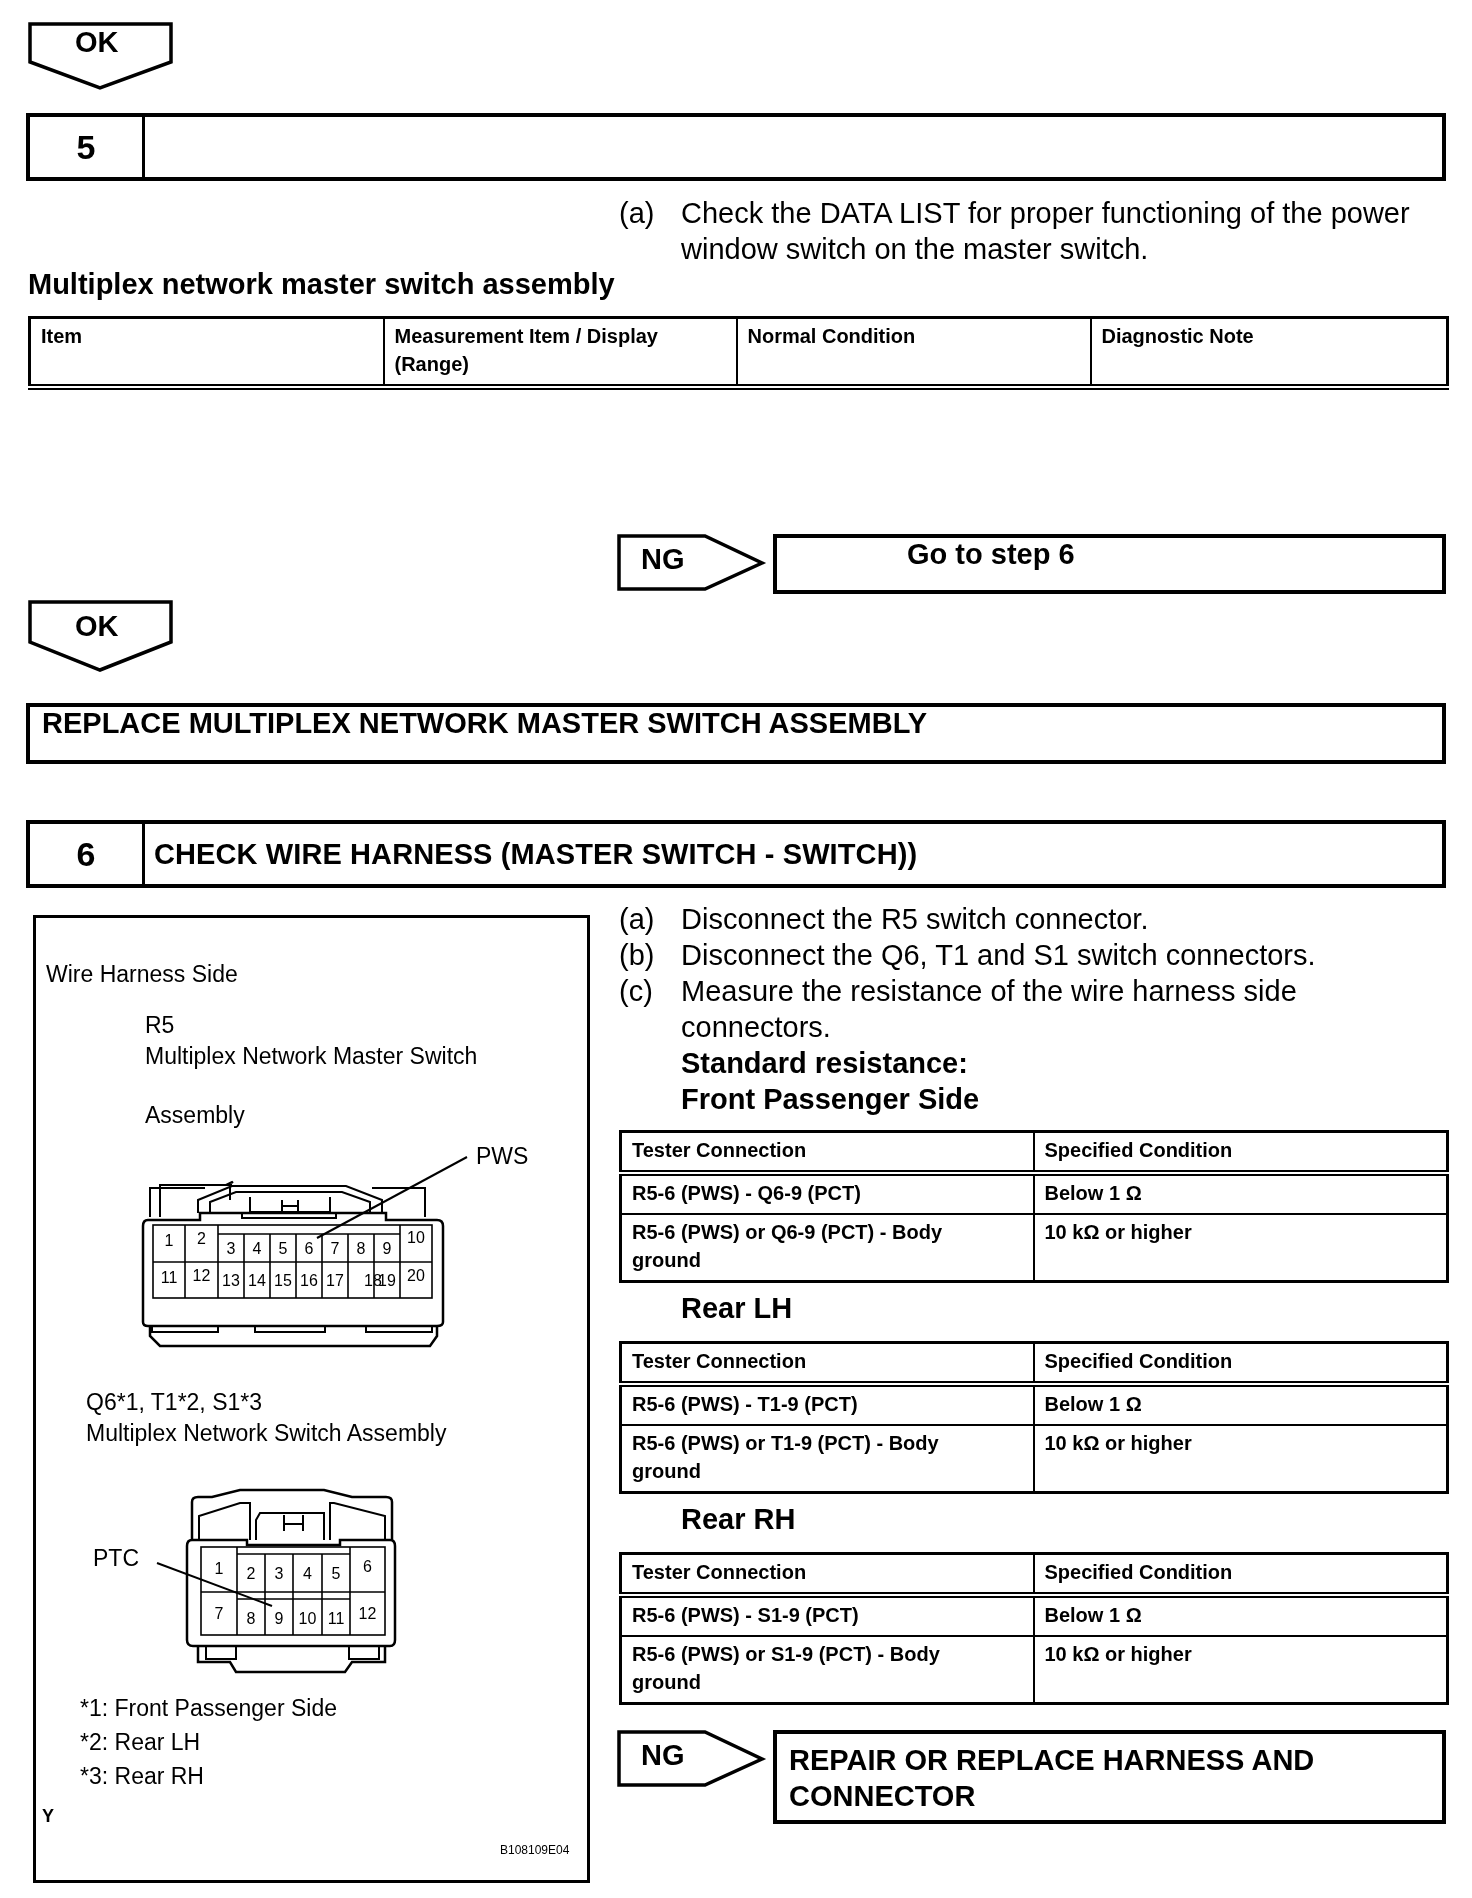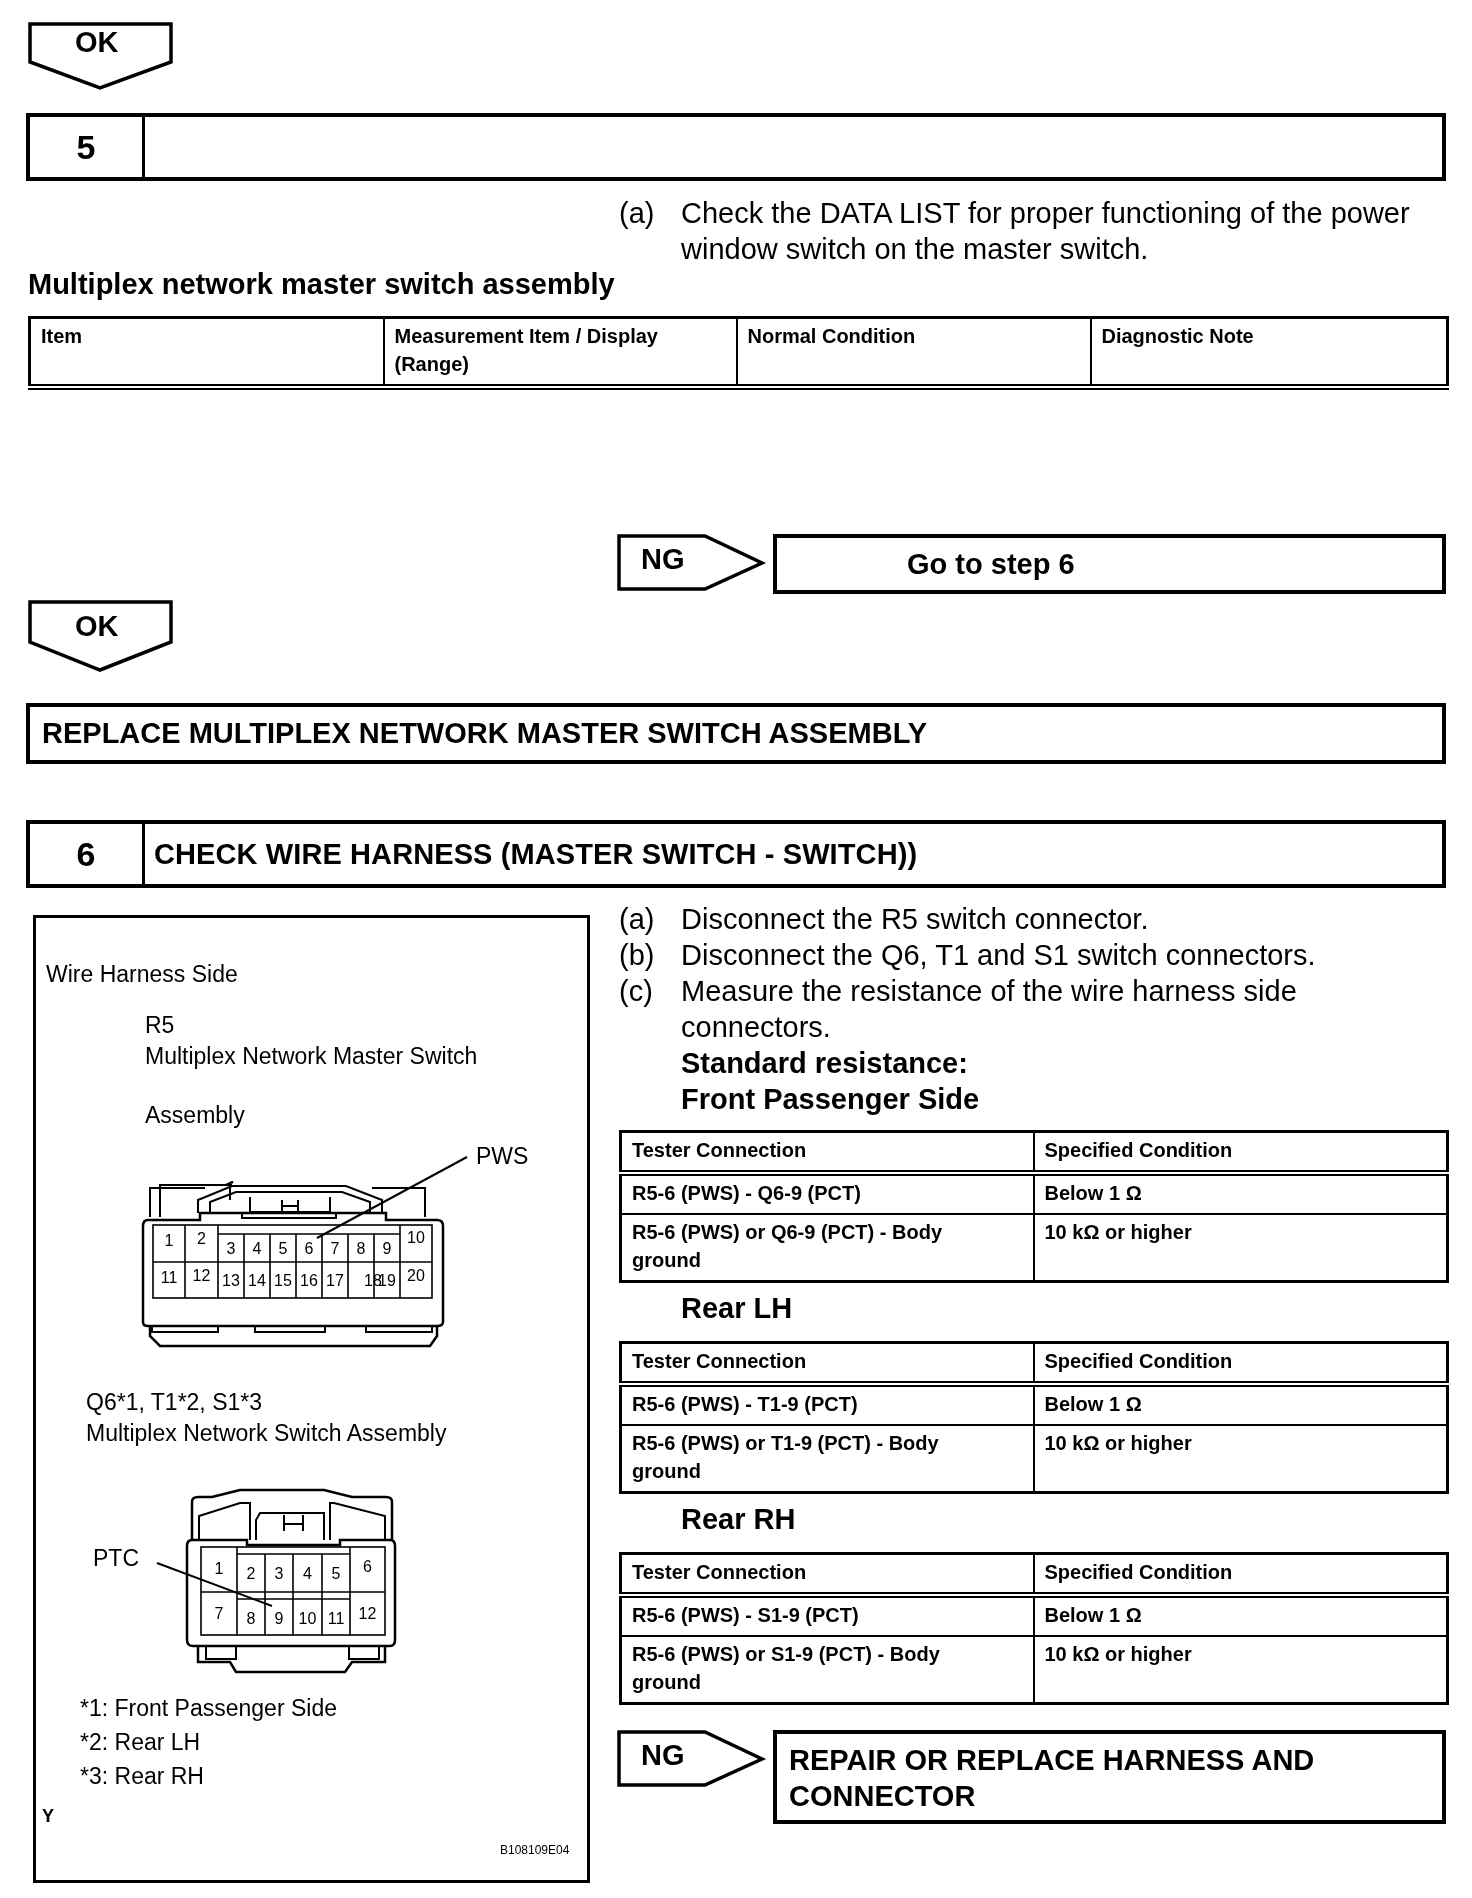--- a/index.html
+++ b/index.html
@@ -4,21 +4,21 @@
 <style>
   html,body{margin:0;padding:0;background:#ffffff;}
   body{width:1472px;height:1898px;position:relative;overflow:hidden;font-family:"Liberation Sans",sans-serif;color:#000;}
   .abs{position:absolute;}
   .bold{font-weight:bold;}
   svg.shape{position:absolute;overflow:visible;}
   .flow-label{position:absolute;font-weight:bold;font-size:29px;font-family:"Liberation Sans",sans-serif;}
   .stepbox{position:absolute;border:4px solid #000;box-sizing:border-box;display:flex;}
   .stepbox .num{width:112px;border-right:3px solid #000;display:flex;align-items:center;justify-content:center;font-weight:bold;font-size:34px;}
   .stepbox .title{flex:1;display:flex;align-items:center;padding-left:9px;font-weight:bold;font-size:29px;letter-spacing:0.1px;}
-  .bigbox{position:absolute;border:4px solid #000;box-sizing:border-box;display:flex;align-items:center;font-weight:bold;font-size:29px;}
+  .bigbox{position:absolute;border:4px solid #000;box-sizing:border-box;display:flex;align-items:flex-start;font-weight:bold;font-size:29px;}
   .para{position:absolute;font-size:29px;line-height:36px;}
   .para .lbl{position:absolute;left:0;}
   .para .txt{position:absolute;left:62px;white-space:nowrap;}
   table.dt{position:absolute;border-collapse:collapse;font-weight:bold;font-size:20px;line-height:28px;table-layout:fixed;}
   table.dt td{border:2px solid #000;vertical-align:top;padding:3px 10px 6px 10px;}
   table.dt tr.head td{border-bottom:6px double #000;}
   table.dt{border:3px solid #000;}
   .sub{position:absolute;font-weight:bold;font-size:29px;}
   .panel{position:absolute;border:3px solid #000;box-sizing:border-box;}
   .ptext{position:absolute;font-size:23px;white-space:nowrap;}

